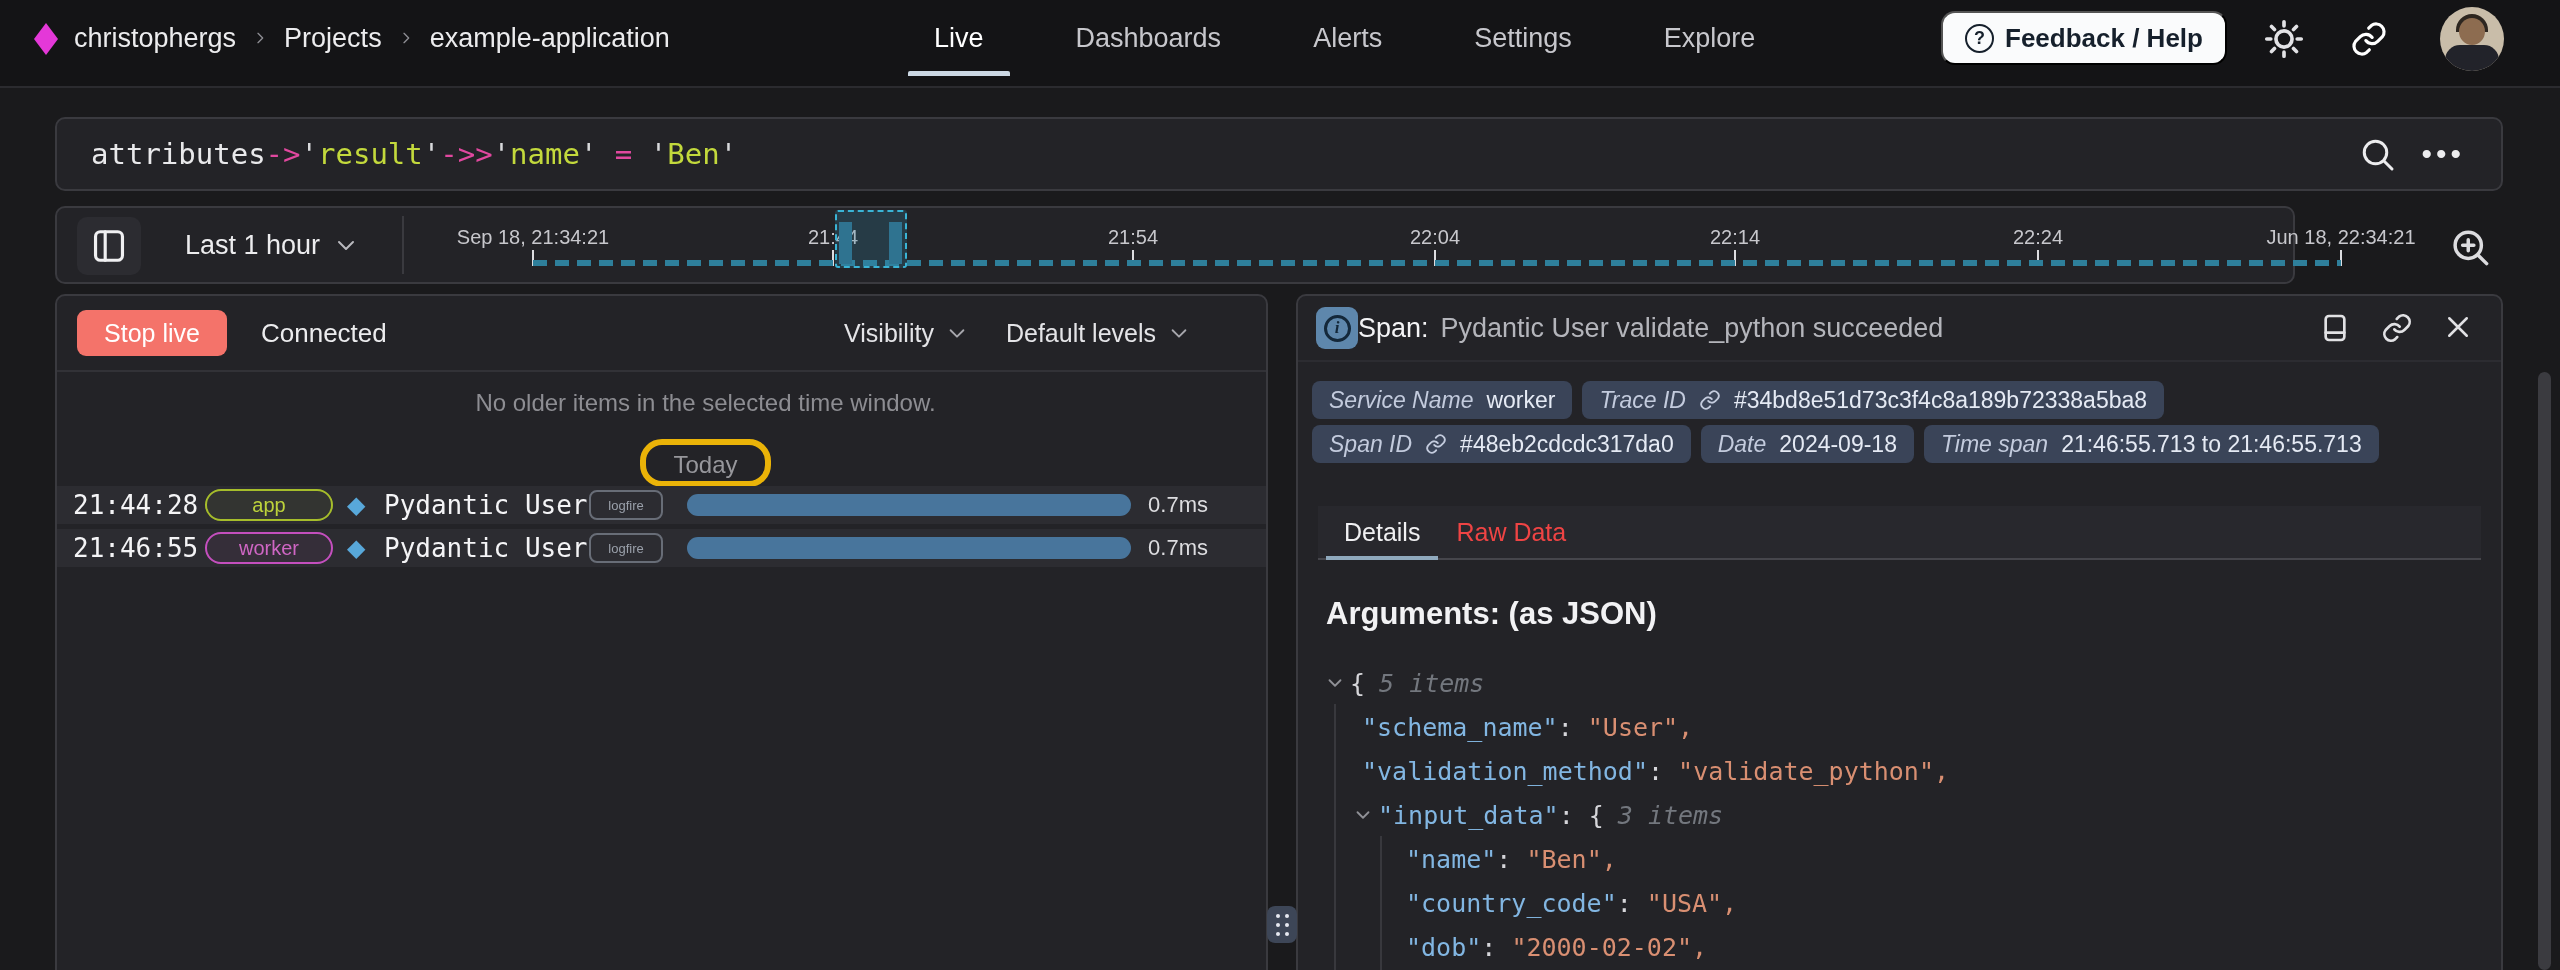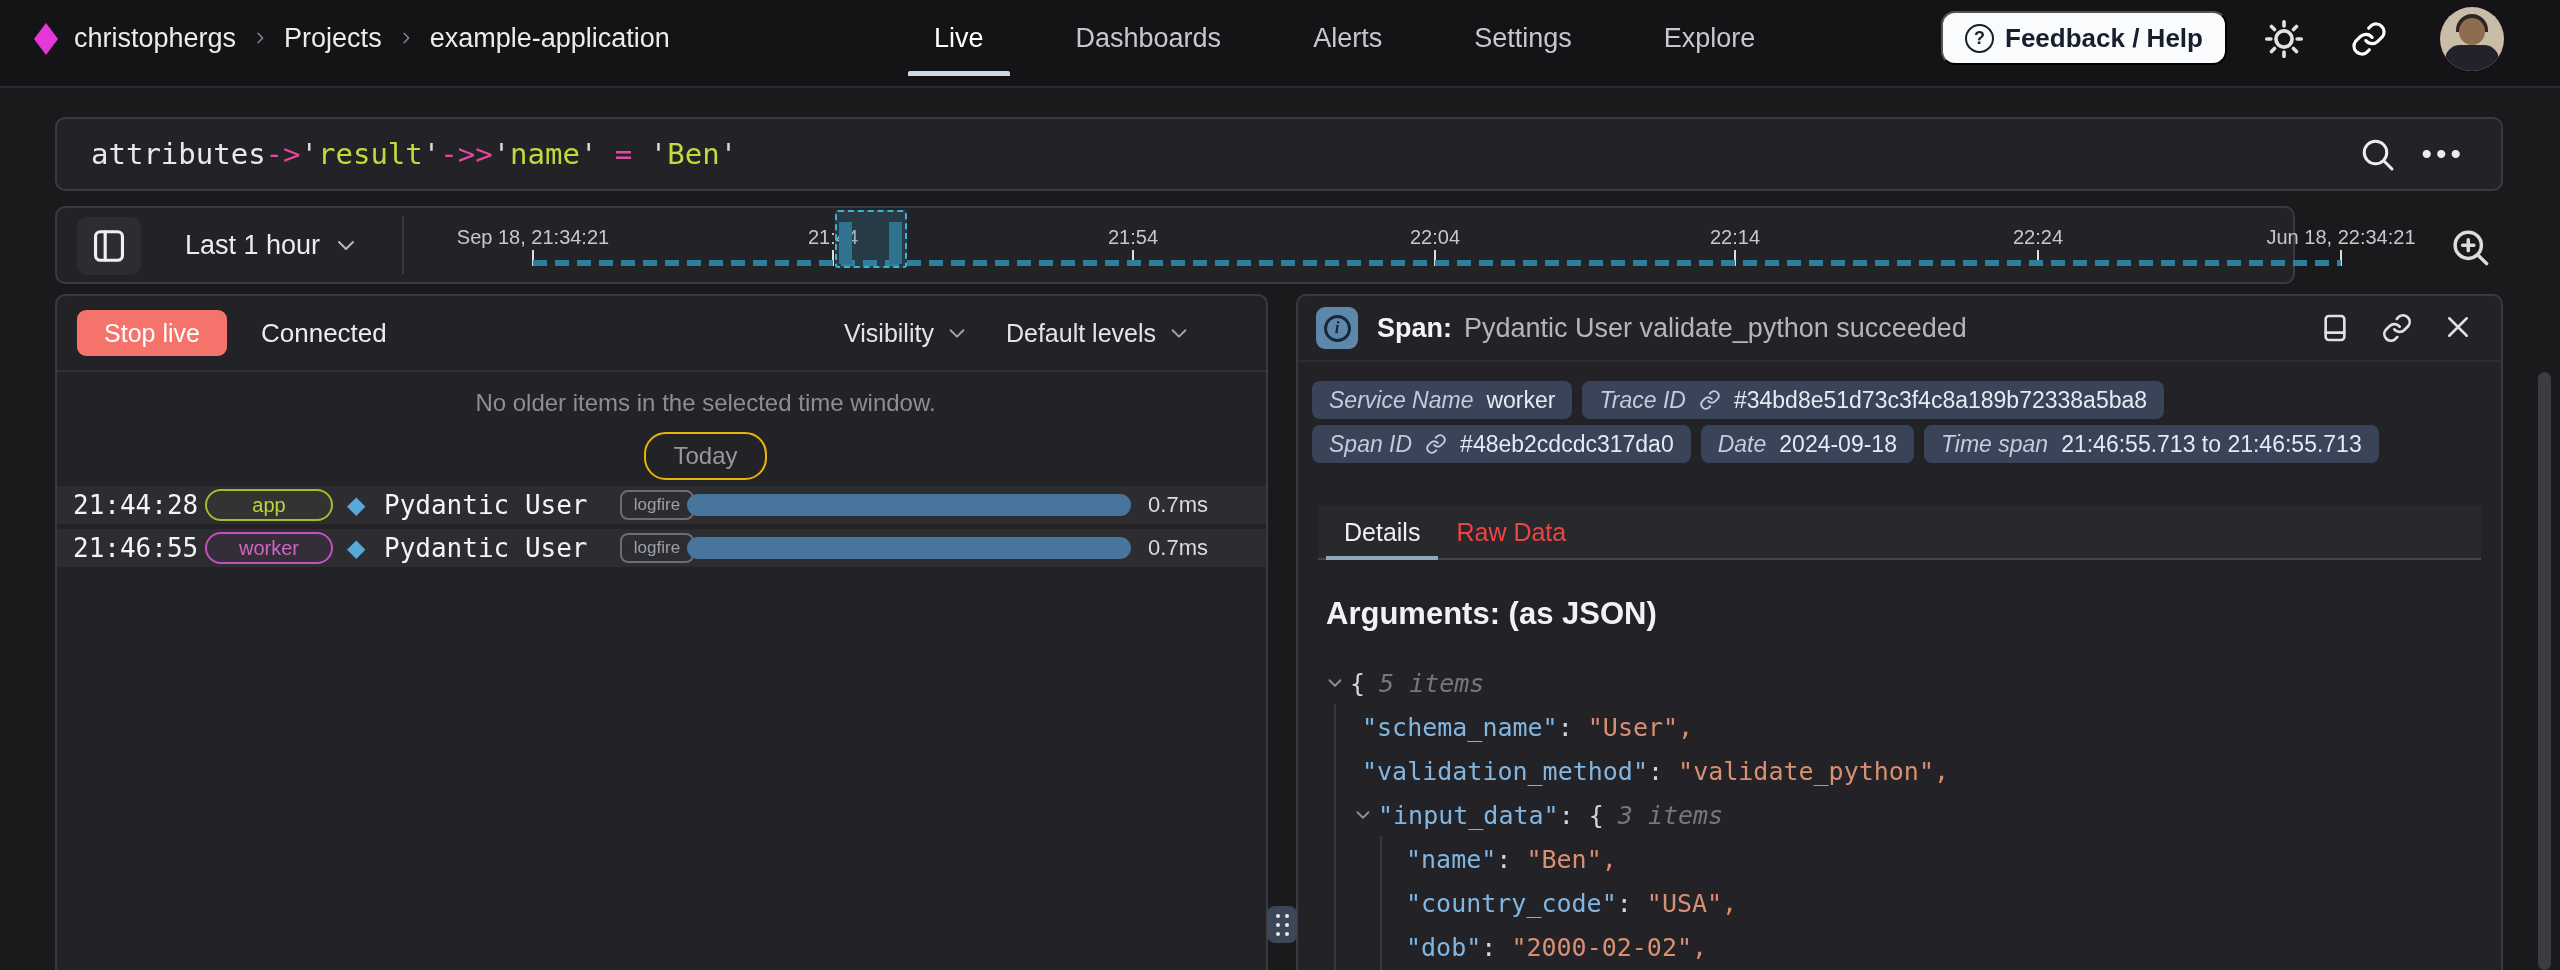--- a/index.html
+++ b/index.html
@@ -86,53 +86,53 @@
   .stop-live-btn { width:150px; height:46px; background:#f4736a; color:#ffffff; border:none; border-radius:9px;
     font-size:25px; font-weight:500; font-family:inherit; }
   .connected-label { margin-left:34px; font-size:26px; color:#ececee; }
   .feed-header-right { margin-left:auto; display:flex; align-items:center; gap:38px; padding-right:56px; }
   .dropdown { display:flex; align-items:center; gap:12px; font-size:25px; color:#e4e4e7; }
   .dropdown .chev { width:22px; height:22px; color:#a7a7ad; }
 
   
   .empty-state { position:absolute; left:88px; right:0; top:76px; text-align:center; }
   .empty-msg { margin-top:17px; font-size:24px; color:#8d8d92; }
-  .today-btn { margin-top:15px; display:inline-block; height:48px; line-height:40px; padding:0 27px;
-    border:2px solid #eab308; border-radius:22px; background:transparent; color:#97979c; font-size:24px; font-family:inherit; }
+  .today-btn { margin-top:22px; display:inline-block; height:48px; line-height:40px; padding:0 27px;
+    border:6px solid #eab308; border-radius:22px; background:transparent; color:#97979c; font-size:24px; font-family:inherit; }
 
   
   .feed-rows { position:absolute; left:0; right:0; top:190px; }
   .feed-row { position:relative; height:38px; margin-bottom:5px; background:#2c2c31; }
   .row-time { position:absolute; left:16px; top:0; line-height:38px; font-size:26px; color:#f4f4f6; }
   .svc-badge { position:absolute; left:148px; top:3px; width:128px; height:32px; border-radius:16px;
     display:flex; align-items:center; justify-content:center; font-size:20px; border:2px solid; }
   .svc-app    { border-color:#a6bd2b; color:#bdd23b; background:rgba(166,189,43,0.06); }
   .svc-worker { border-color:#c44fbe; color:#cf66c4; background:rgba(196,79,190,0.06); }
   .row-diamond { position:absolute; left:290px; top:0; line-height:37px; font-size:24px; color:#58a8da; }
   .row-title { position:absolute; left:327px; top:0; line-height:38px; font-size:26px; color:#f4f4f6; }
-  .scope-badge { position:absolute; left:563px; top:4px; width:74px; height:30px; border:2px solid #686d77;
-    border-radius:8px; color:#9aa0aa; font-size:17px; display:flex; align-items:center; justify-content:center; }
+  .scope-badge { position:absolute; left:532px; top:4px; width:74px; height:30px; border:2px solid #686d77;
+    border-radius:8px; color:#9aa0aa; font-size:13px; display:flex; align-items:center; justify-content:center; }
   .row-bar { position:absolute; left:630px; top:8px; width:444px; height:22px; border-radius:11px; background:#48759c; }
   .row-duration { position:absolute; right:58px; top:0; line-height:38px; font-size:22px; color:#dcdcdf; }
 
   
   .drag-handle { position:absolute; left:1267px; top:906px; width:30px; height:37px; background:#3d4657;
     border-radius:8px; display:grid; grid-template-columns:4px 4px; grid-template-rows:4px 4px 4px; gap:5px;
     align-content:center; justify-content:center; z-index:5; }
   .drag-handle i { width:4px; height:4px; border-radius:50%; background:#e6e9f1; }
 
   
   .span-header { position:absolute; left:0; right:0; top:0; height:66px; display:flex; align-items:center;
     padding:0 26px 0 18px; border-bottom:2px solid #2c2c31; }
   .info-chip { width:42px; height:42px; border-radius:9px; background:#5e87ac;
     display:flex; align-items:center; justify-content:center; }
   .info-inner { width:27px; height:27px; border:3px solid #14283a; border-radius:50%;
     display:flex; align-items:center; justify-content:center; font-size:17px; font-weight:700; color:#14283a;
     font-family:"Liberation Serif", serif; font-style:italic; }
-  .span-kind { margin-left:19px; font-size:27px; font-weight:700; color:#f4f4f6; }
+  .span-kind { font-size:27px; font-weight:400; color:#f4f4f6; }
   .span-title { margin-left:12px; font-size:27px; color:#b4b5bb; }
   .span-header-actions { margin-left:auto; display:flex; align-items:center; gap:30px; color:#e1e1e4; }
   .hicon { width:32px; height:32px; }
 
   .badge-rows { position:absolute; left:14px; right:14px; top:85px; }
   .badge-row { display:flex; gap:10px; margin-bottom:6px; }
   .meta-badge { height:38px; border-radius:8px; background:#3a4458; padding:6px 17px;
     display:inline-flex; align-items:center; gap:13px; font-size:23px; }
   .meta-label { font-style:italic; color:#c3cbdd; }
   .meta-value { color:#e5eaf4; }

